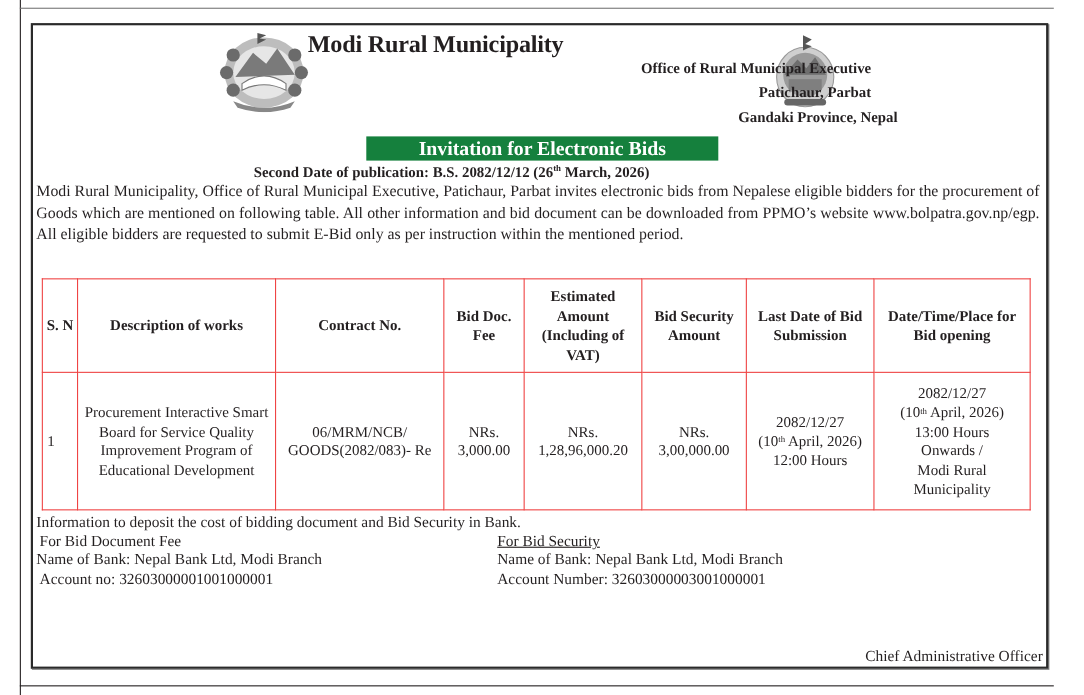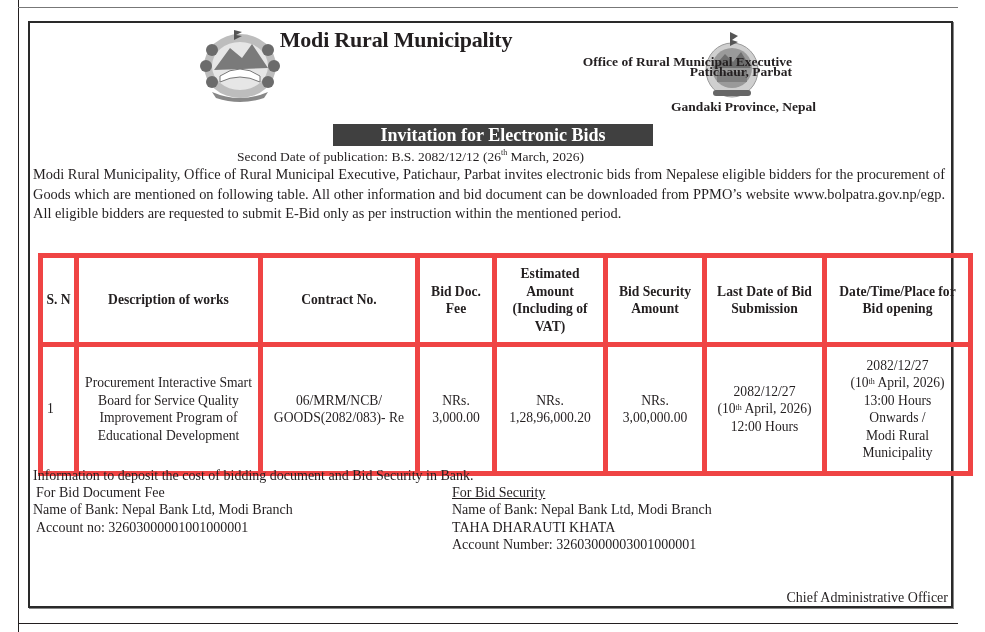--- a/index.html
+++ b/index.html
@@ -10,32 +10,32 @@
   .hline-bottom { position:absolute; left:18px; top:623px; width:940px; height:1px; background:#231f20; }
   .box { position:absolute; left:28px; top:21px; width:925px; height:587px;
          border:2px solid #2a2a2a; border-right-width:2px; box-sizing:border-box;
          box-shadow:1px 1px 0 #888; }
   .emblem { position:absolute; }
   .emblem-left { left:198px; top:26px; width:84px; height:76px; }
   .emblem-right { left:703px; top:28px; width:58px; height:72px; }
   .hdr { position:absolute; left:0; width:792px; text-align:center; font-weight:bold; }
   .title { top:27px; font-size:22px; letter-spacing:-0.2px; }
   .sub { font-size:13.5px;text-align:right; }
-  .sub1 { top:54px; } .sub2 { top:64px; } .sub3 { top:99px;margin-left:24px; }
+  .sub1 { top:54px; } .sub2 { top:76px; } .sub3 { top:99px;margin-left:24px; }
   .banner { position:absolute; left:333px; top:124px; width:320px; height:22px;
-            background:#404040; color:#fff; font-weight:bold; font-size:18px;
+            background:#15803d; color:#fff; font-weight:bold; font-size:18px;
             text-align:center; line-height:22px; }
   .pubdate { position:absolute; left:0; width:821px; top:149px; text-align:center;
-             font-weight:normal; font-size:13.5px; }
+             font-weight:bold; font-size:13.5px; }
   sup { font-size:8px; vertical-align:top; position:relative; top:-1px; }
   .intro { position:absolute; left:33px; top:165px; width:912px; font-size:14.4px;
            line-height:19.7px; text-align:justify; }
   table.bids { position:absolute; left:38px; top:253px; border-collapse:collapse;
                font-size:13.6px; }
-  table.bids th, table.bids td { border:5px solid #ef4444; text-align:center;
+  table.bids th, table.bids td { border:1px solid #ef4444; text-align:center;
                vertical-align:middle; padding:0 2px; line-height:17.5px; }
   table.bids th { font-weight:bold; height:84px; }
   table.bids td { height:124px; }
   table.bids td.sn { text-align:left; padding-left:4px; }
   .bank { position:absolute; font-size:14px; line-height:17.4px; }
   .bank-intro { left:33px; top:467px; }
   .bank-left { left:33px; top:484px; }
   .bank-right { left:452px; top:484px; }
   .u { text-decoration:underline; }
   .signoff { position:absolute; right:37px; top:590px; font-size:14px; }
@@ -136,17 +136,16 @@
 
 <div class="bank bank-left">
   <span class="blk" style="padding-left:3px">For Bid Document Fee</span>
   <span class="blk">Name of Bank: Nepal Bank Ltd, Modi Branch</span>
   <span class="blk" style="padding-left:3px">Account no: 32603000001001000001</span>
 </div>
 
 <div class="bank bank-right">
   <span class="blk u">For Bid Security</span>
   <span class="blk">Name of Bank: Nepal Bank Ltd, Modi Branch</span>
-  <span class="blk">TAHA DHARAUTI KHATA</span>
   <span class="blk">Account Number: 32603000003001000001</span>
 </div>
 
 <div class="signoff">Chief Administrative Officer</div>
 
 </body></html>

